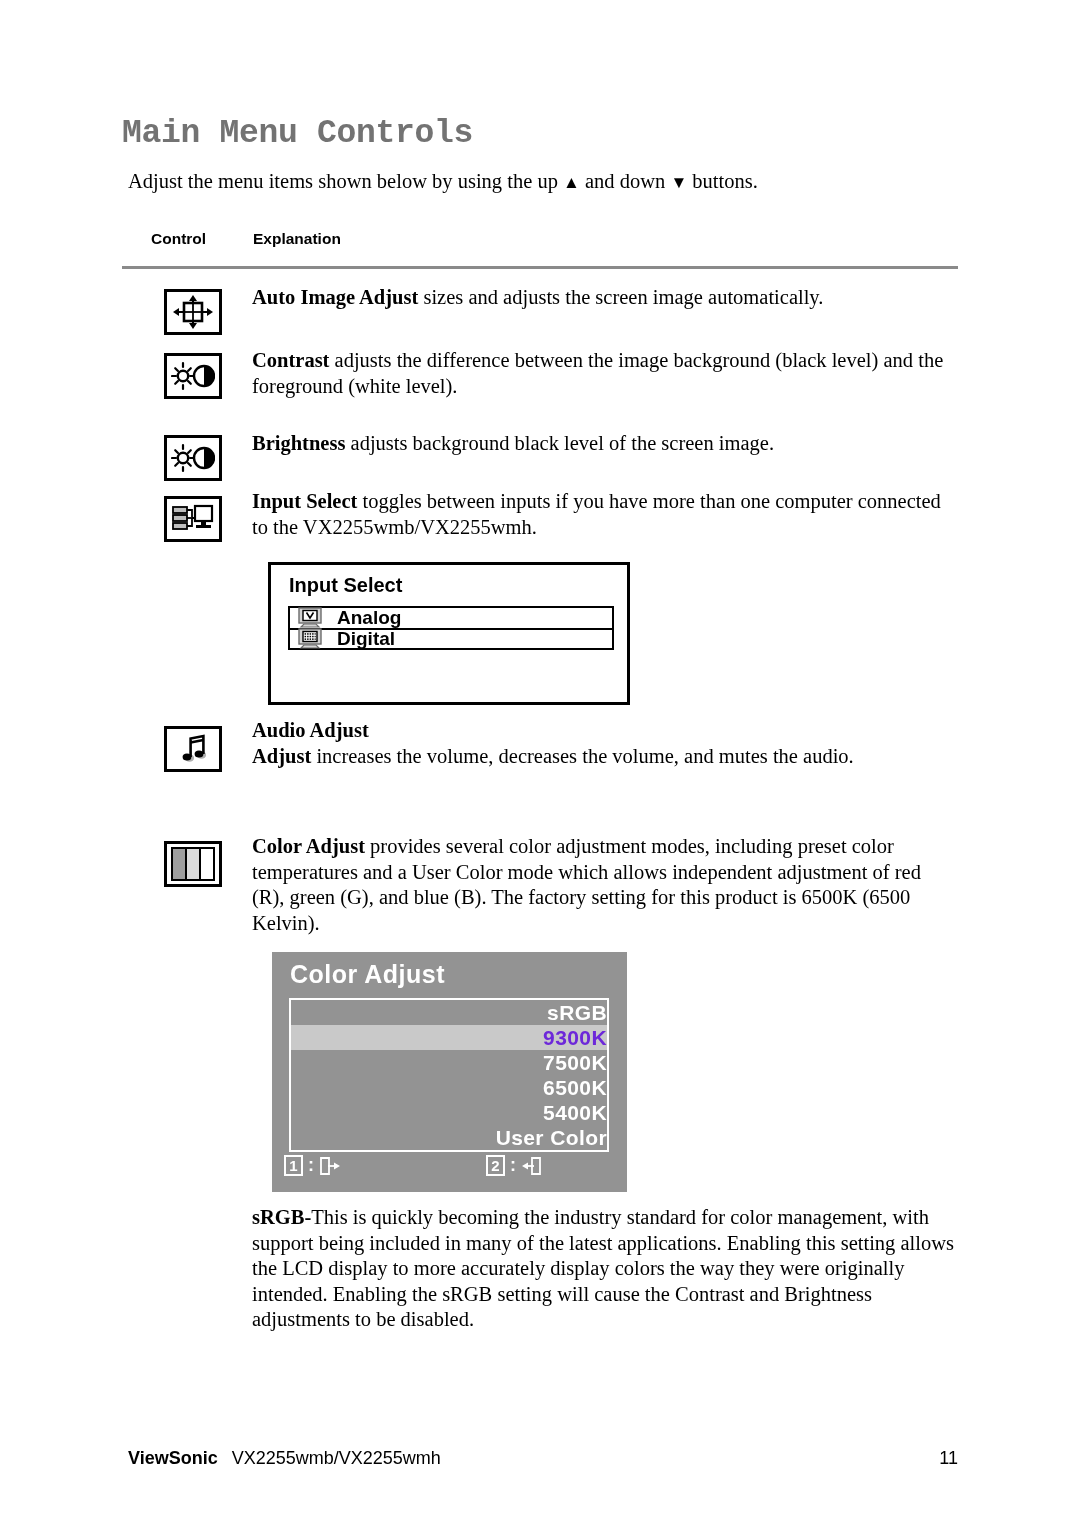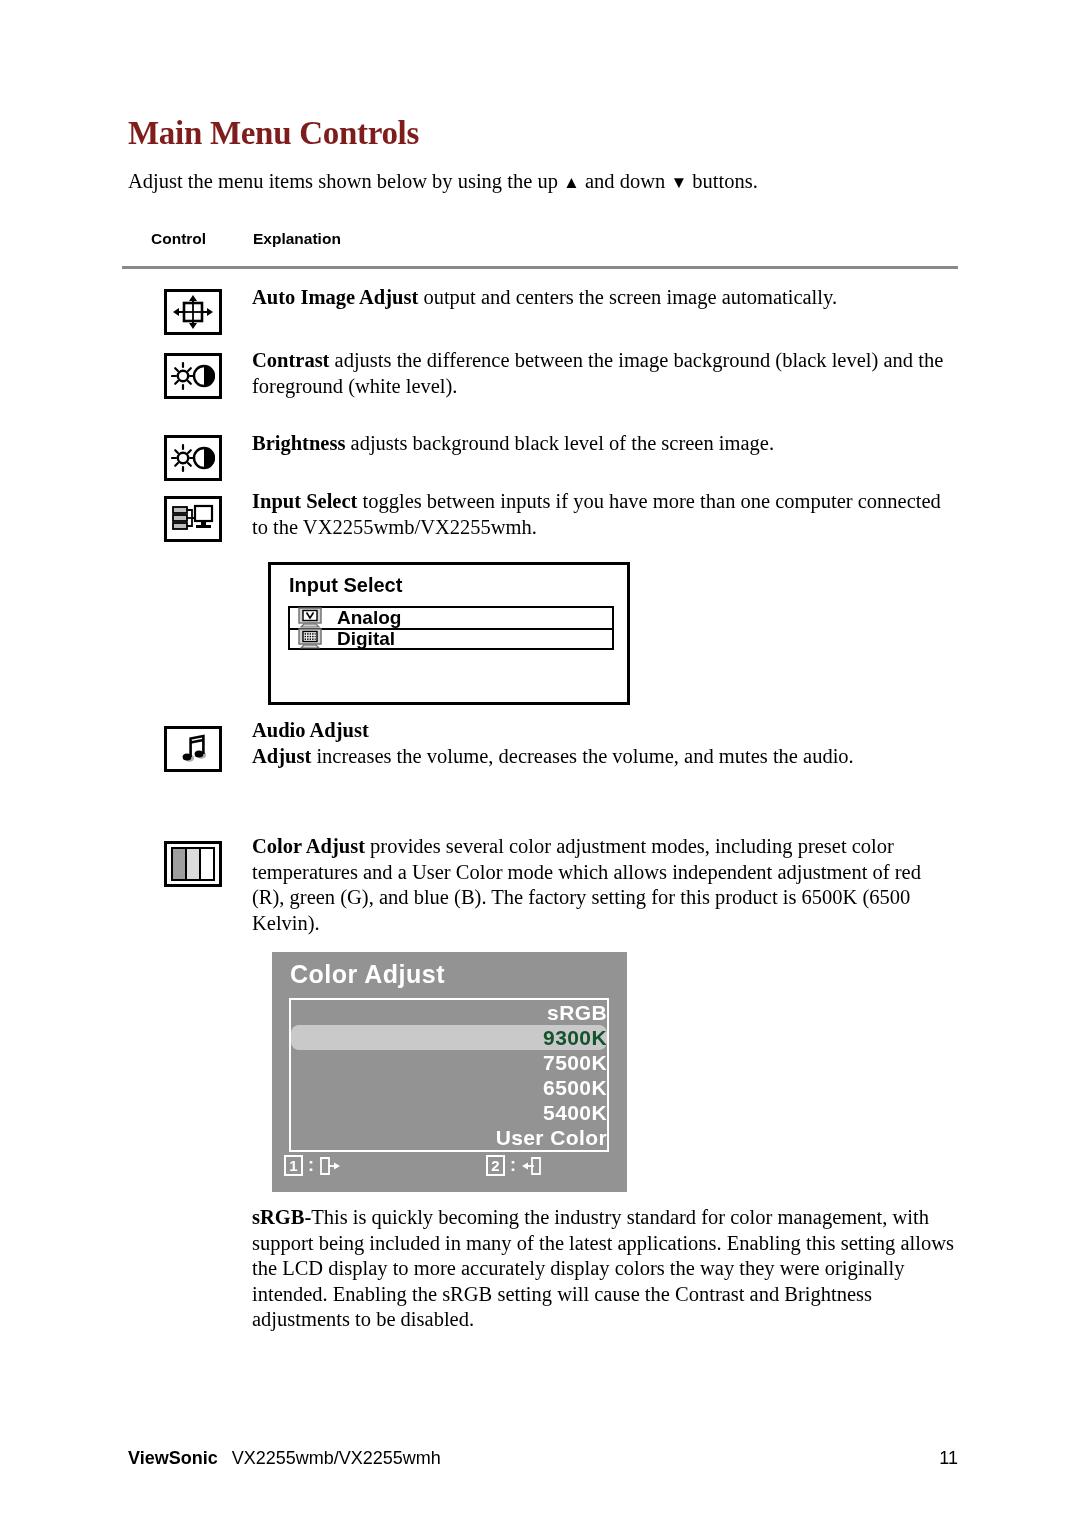--- a/index.html
+++ b/index.html
@@ -19,27 +19,27 @@
   .page {
     position: absolute;
     left: 0; top: 0;
     width: 1080px;
     height: 1527px;
   }
 
   
   .page-title {
     position: absolute;
-    left: 128px;
+    left: 122px;
     top: 115px;
-    font-family: Liberation Serif, serif;
+    font-family: Liberation Mono, monospace;
     font-weight: bold;
     font-size: 33px;
     letter-spacing: -0.3px;
-    color: #7f1d1d;
+    color: #737373;
   }
 
   .intro {
     position: absolute;
     left: 128px;
     top: 168px;
     width: 830px;
     font-size: 20.5px;
     line-height: 26px;
   }
@@ -180,22 +180,21 @@
     padding-left: 32px;
     font-weight: bold;
     font-size: 21px;
     color: #ffffff;
     letter-spacing: 0.4px;
     box-sizing: border-box;
     text-align: right;
   }
   .osd-color-item.selected {
     background: #c9c9c9;
-    color: #14532d;
-    border-radius: 8px;
+    color: #6d28d9;
   }
   .osd-color-foot {
     position: absolute;
     left: 10px;
     top: 203px;
     width: 320px;
     height: 28px;
   }
   .key-group {
     position: absolute;
@@ -261,21 +260,21 @@
       <polygon points="20,34 24,28 16,28" fill="#000"></polygon>
       <polygon points="0,17 6,13 6,21" fill="#000"></polygon>
       <polygon points="40,17 34,13 34,21" fill="#000"></polygon>
       <line x1="20" y1="5" x2="20" y2="9" stroke="#000" stroke-width="2"></line>
       <line x1="20" y1="25" x2="20" y2="29" stroke="#000" stroke-width="2"></line>
       <line x1="5" y1="17" x2="10" y2="17" stroke="#000" stroke-width="2"></line>
       <line x1="30" y1="17" x2="35" y2="17" stroke="#000" stroke-width="2"></line>
     </svg>
   </div>
   <div class="row-text" style="top:285px">
-    <b>Auto Image Adjust</b><span> output and centers the screen image automatically.</span>
+    <b>Auto Image Adjust</b><span> sizes and adjusts the screen image automatically.</span>
   </div>
 
   <div class="row-icon" style="top:353px">
     <svg width="44" height="30" viewBox="0 0 44 30">
       <g stroke="#000" stroke-width="2.2" stroke-linecap="round">
         <line x1="12" y1="2" x2="12" y2="6"></line>
         <line x1="12" y1="24" x2="12" y2="28"></line>
         <line x1="1" y1="15" x2="5" y2="15"></line>
         <line x1="19" y1="15" x2="23" y2="15"></line>
         <line x1="4.2" y1="7.2" x2="7" y2="10"></line>

